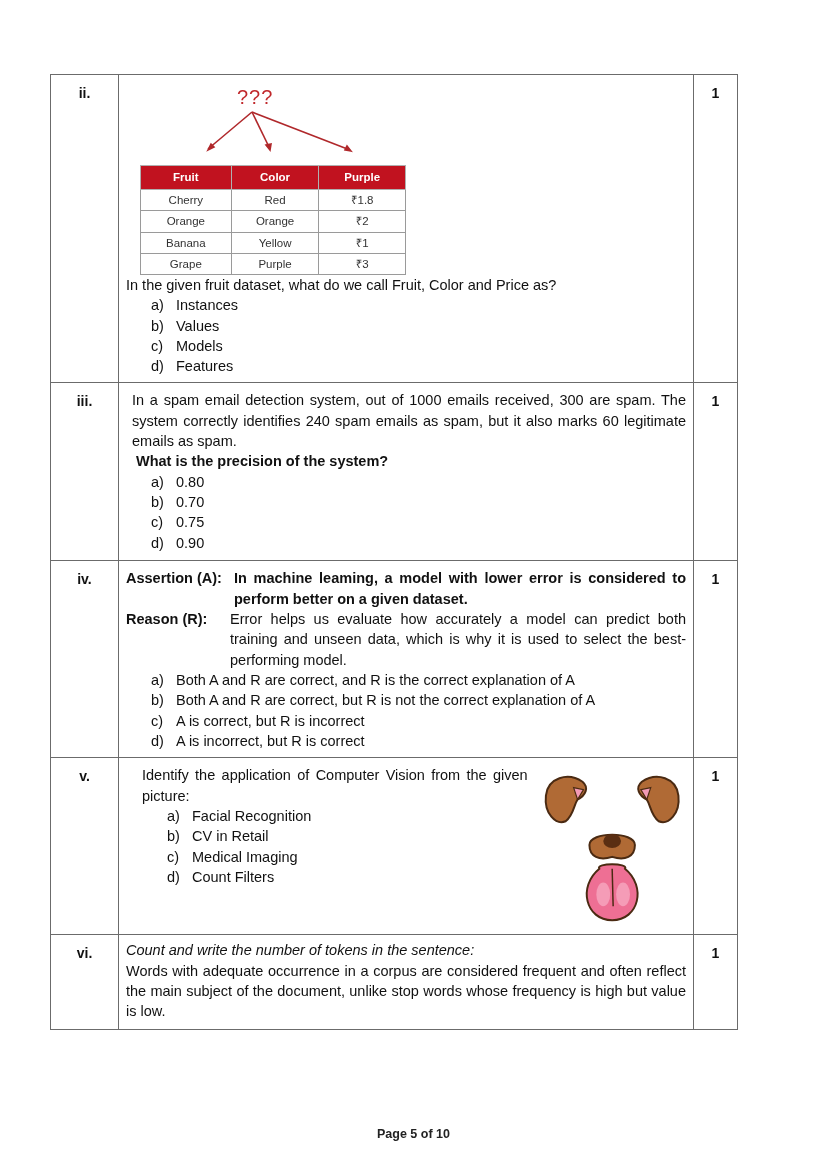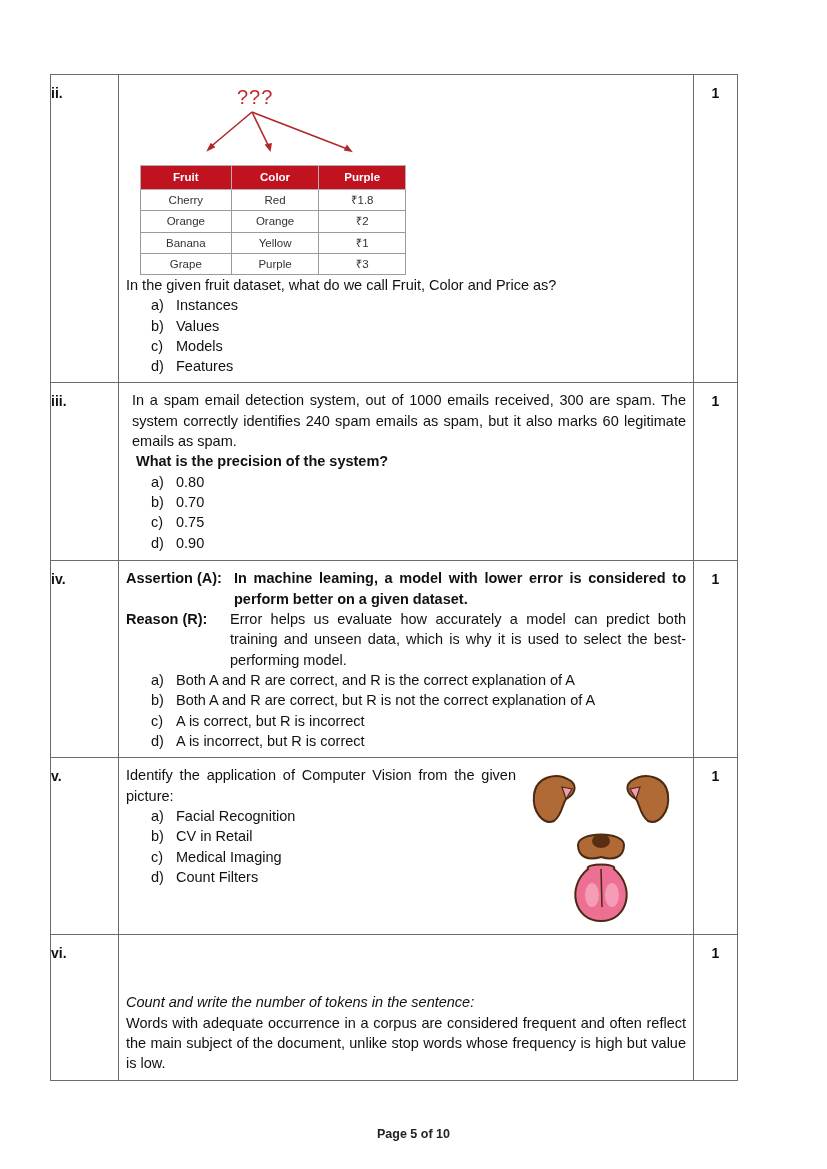--- a/index.html
+++ b/index.html
@@ -1,20 +1,20 @@
 <!DOCTYPE html>
 <html><head>
 <meta charset="utf-8">
 <style>
   html, body { margin: 0; padding: 0; background: #ffffff; }
   body { width: 827px; height: 1169px; position: relative; font-family: "Liberation Sans", sans-serif; color: #111; }
   .page { position: absolute; left: 0; top: 0; width: 827px; height: 1169px; }
   table.qtable { position: absolute; left: 50px; top: 74px; width: 688px; border-collapse: collapse; table-layout: fixed; }
   table.qtable td { border: 1.3px solid #6b6b6b; vertical-align: top; padding: 0; }
-  td.num { width: 67px; text-align: left; font-weight: bold; font-size: 14px; padding-top: 10px !important; }
+  td.num { width: 67px; text-align: center; font-weight: bold; font-size: 14px; padding-top: 10px !important; }
   td.marks { width: 43px; text-align: center; font-weight: bold; font-size: 14px; padding-top: 10px !important; }
   td.content { font-size: 14.5px; line-height: 20.3px; }
   .cwrap { padding: 8px 7px 6px 7px; }
   .options { margin: 0; padding: 0; list-style: none; padding-left: 25px; }
   .options li { display: flex; }
   .options .lt { width: 25px; }
   .just { text-align: justify; }
   .bold { font-weight: bold; }
   .ital { font-style: italic; }
 
@@ -169,21 +169,21 @@
                 </li>
           </ul>
         </div>
       </td>
       <td class="marks">1</td>
     </tr>
 
     <tr style="height:177px;">
       <td class="num">v.</td>
       <td class="content">
-        <div class="cwrap row-v" style="padding-top:7px;">
+        <div class="cwrap row-v" style="padding-top:7px;margin-left:16px;">
           <div class="left">
             <div class="just">Identify the application of Computer Vision from the given picture:</div>
             <ul class="options">
               <li>
                     <span class="lt">a)</span>
                     <span>Facial Recognition</span>
                   </li>
               <li>
                     <span class="lt">b)</span>
                     <span>CV in Retail</span>
@@ -219,21 +219,21 @@
             </g>
           </svg>
         </div>
       </td>
       <td class="marks">1</td>
     </tr>
 
     <tr style="height:95px;">
       <td class="num">vi.</td>
       <td class="content">
-        <div class="cwrap" style="padding-top:17px;margin-top:40px;">
+        <div class="cwrap" style="padding-top:5px;">
           <div class="ital">Count and write the number of tokens in the sentence:</div>
           <div class="just">Words with adequate occurrence in a corpus are considered frequent and often reflect the main subject of the document, unlike stop words whose frequency is high but value is low.</div>
         </div>
       </td>
       <td class="marks">1</td>
     </tr>
   </tbody>
     </table>
 
   <div class="footer">Page 5 of 10</div>

